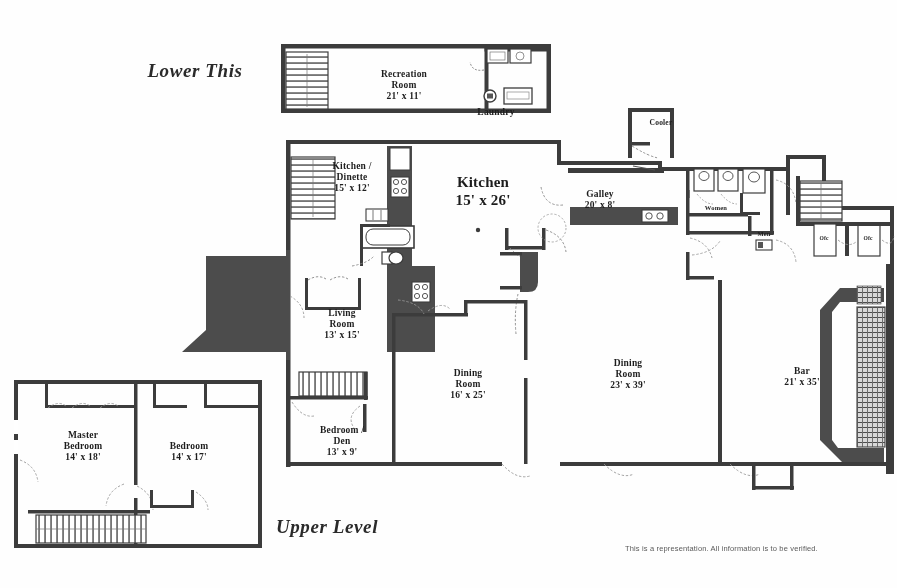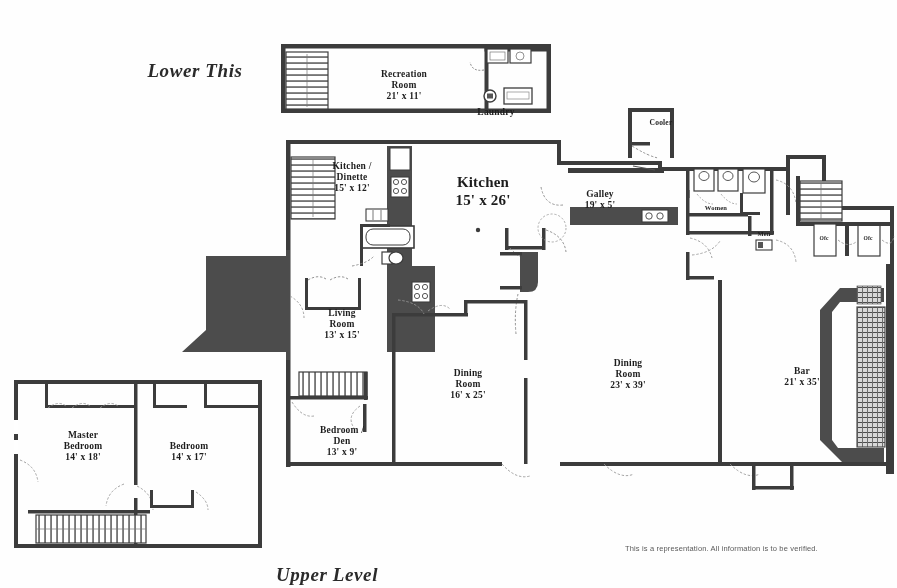--- a/index.html
+++ b/index.html
@@ -309,33 +309,33 @@
     <line x1="36" y1="529" x2="146" y2="529" stroke="#777" stroke-width="0.7"></line>
     <rect x="28" y="510" width="122" height="3.5" fill="#3c3c3c"></rect>
 
     <path d="M20 460 q 16 6 18 22" fill="none" stroke="#999" stroke-width="0.9" stroke-dasharray="2.4 1.8"></path>
   </g>
 </svg>
 
 <div class="lvl" style="left: 195px; top: 71px; font-size: 19px;">
   <span>Lower This</span>
 </div>
-<div class="lvl" style="left: 327px; top: 527px; font-size: 19px; margin-top: 48px;">
+<div class="lvl" style="left: 327px; top: 527px; font-size: 19px;">
   <span>Upper Level</span>
 </div>
 
 <div id="room-labels">
     <div class="lbl" style="left: 404px; top: 86px; font-size: 9.5px;"><div>Recreation
 Room</div><div>21' x 11'</div></div>
     <div class="lbl" style="left: 496px; top: 73px; font-size: 9.5px; margin-top: 40px;"><div>Laundry</div></div>
     <div class="lbl" style="left: 651px; top: 123px; font-size: 7.5px; padding-left: 20px;"><div>Cooler</div></div>
     <div class="lbl" style="left: 352px; top: 178px; font-size: 9.5px;"><div>Kitchen /
 Dinette</div><div>15' x 12'</div></div>
     <div class="lbl" style="left: 483px; top: 192px; font-size: 15px;"><div>Kitchen</div><div>15' x 26'</div></div>
-    <div class="lbl" style="left: 600px; top: 192px; font-size: 9.5px; margin-top: 8px;"><div>Galley</div><div>19' x 5'</div></div>
+    <div class="lbl" style="left: 600px; top: 192px; font-size: 9.5px; margin-top: 8px;"><div>Galley</div><div>20' x 8'</div></div>
     <div class="lbl" style="left: 716px; top: 208px; font-size: 6.5px;"><div>Women</div></div>
     <div class="lbl" style="left: 764px; top: 234px; font-size: 6.5px;"><div>Men</div></div>
     <div class="lbl" style="left: 824px; top: 238px; font-size: 5.5px;"><div>Ofc</div></div>
     <div class="lbl" style="left: 868px; top: 238px; font-size: 5.5px;"><div>Ofc</div></div>
     <div class="lbl" style="left: 342px; top: 325px; font-size: 9.5px;"><div>Living
 Room</div><div>13' x 15'</div></div>
     <div class="lbl" style="left: 342px; top: 442px; font-size: 9.5px;"><div>Bedroom /
 Den</div><div>13' x 9'</div></div>
     <div class="lbl" style="left: 468px; top: 385px; font-size: 9.5px;"><div>Dining
 Room</div><div>16' x 25'</div></div>

